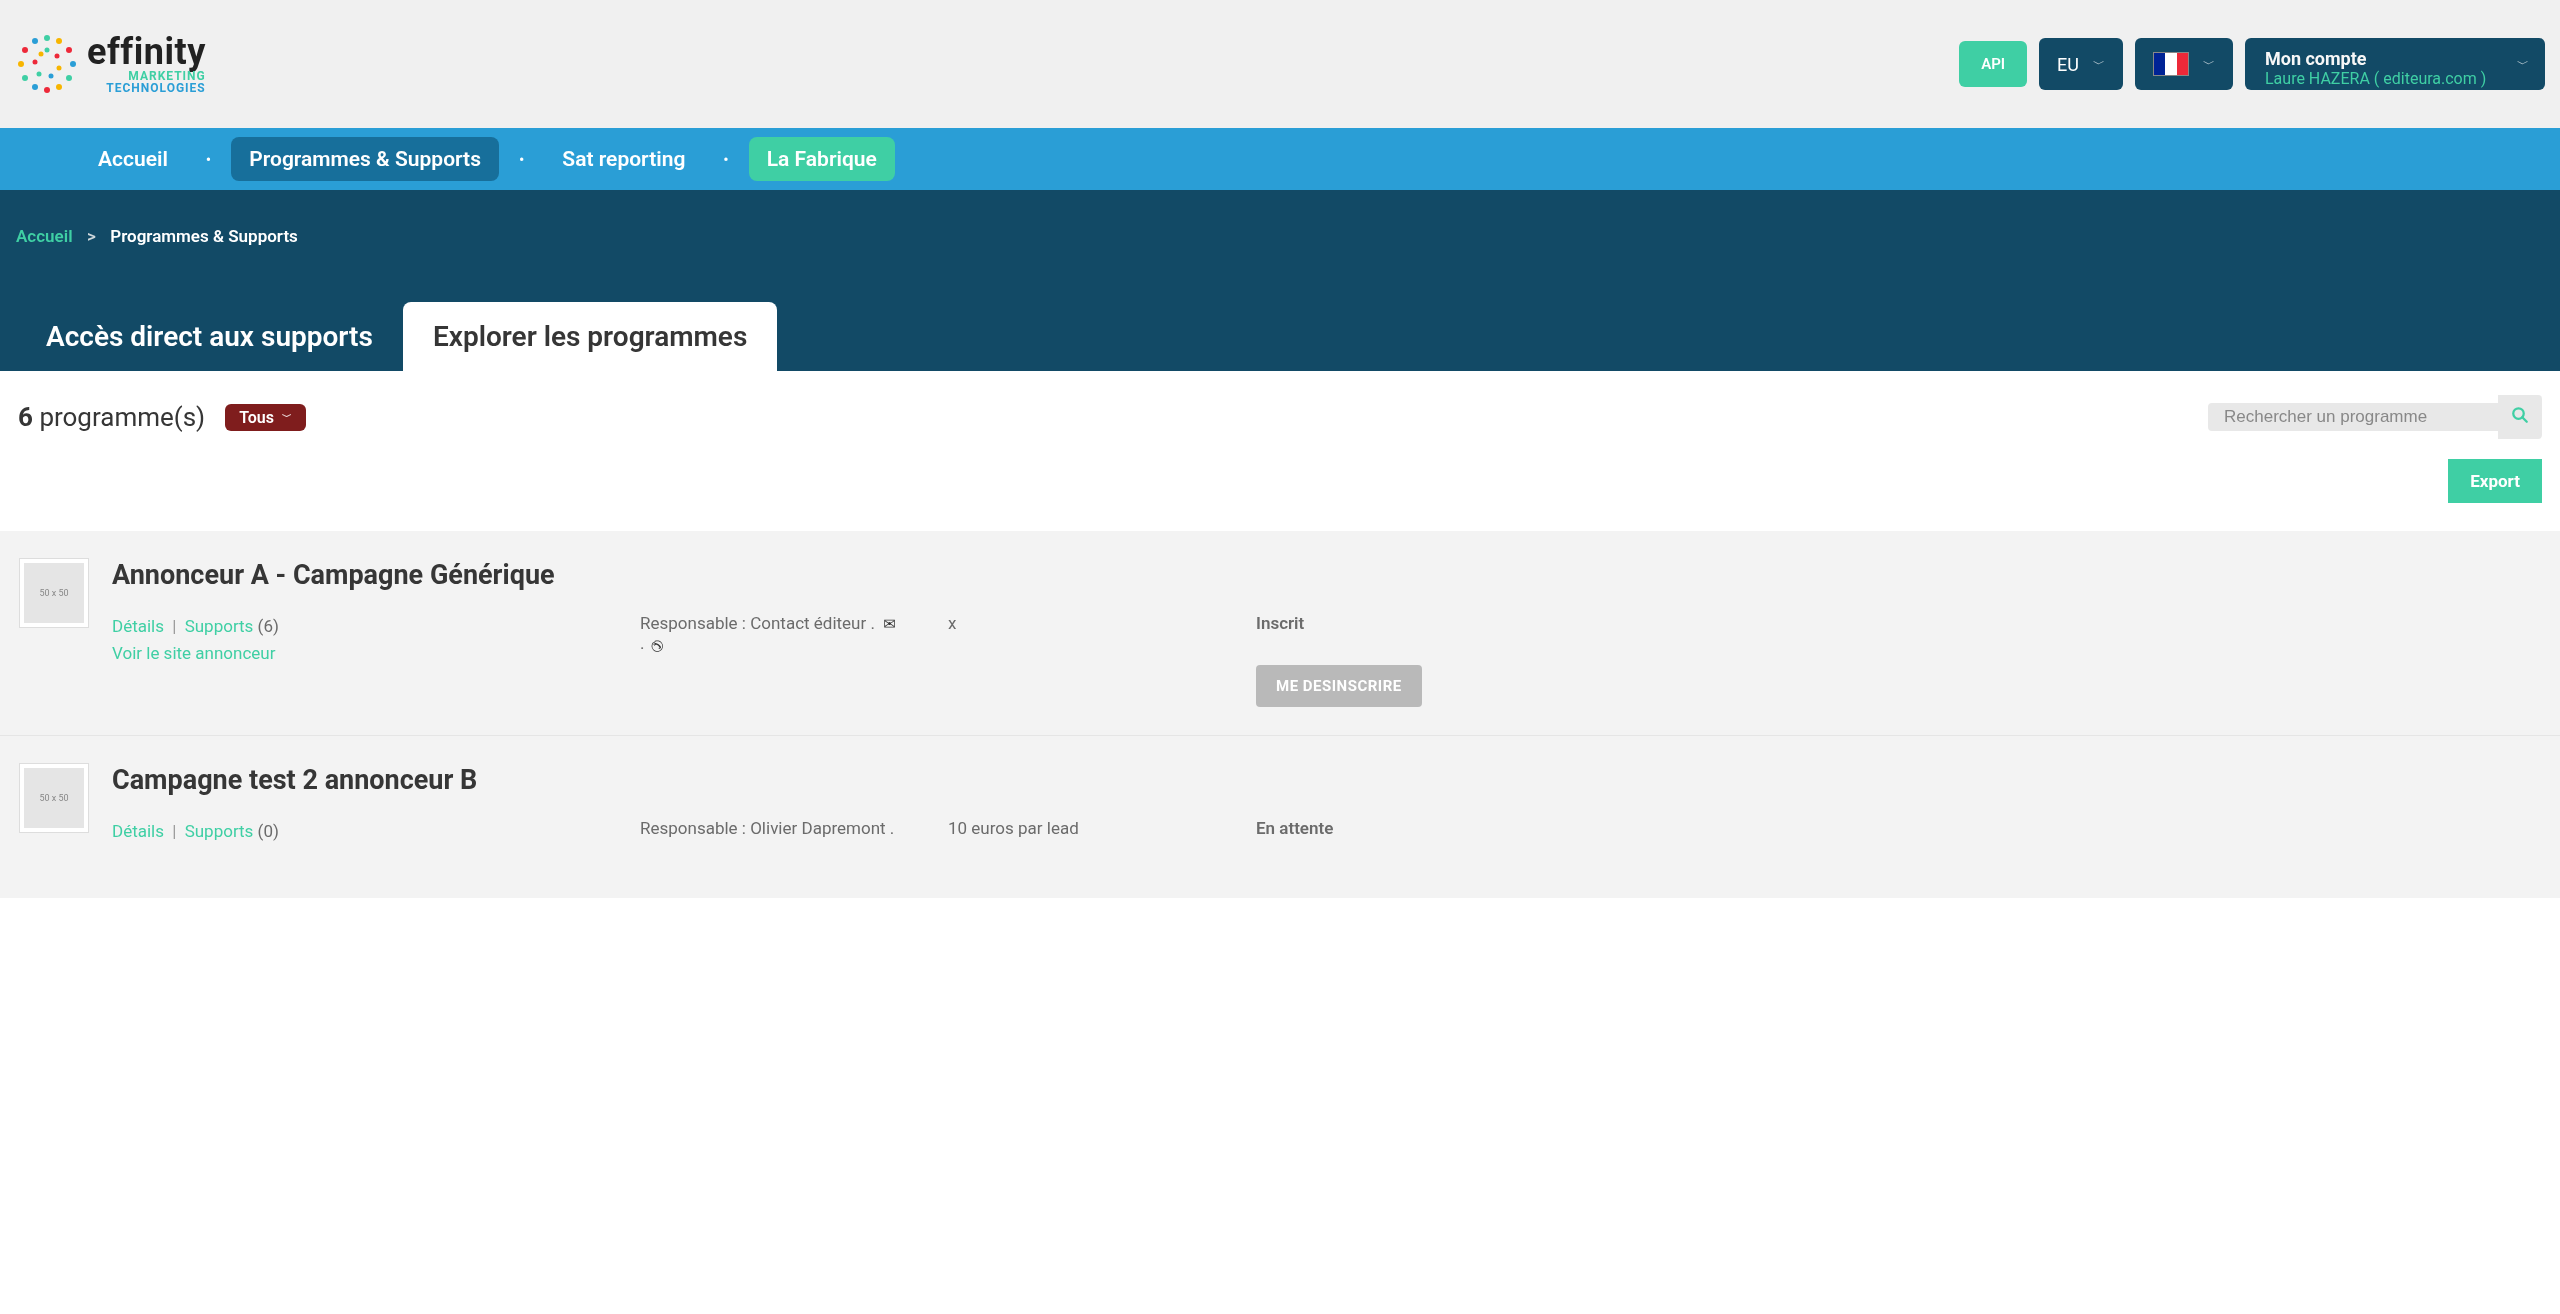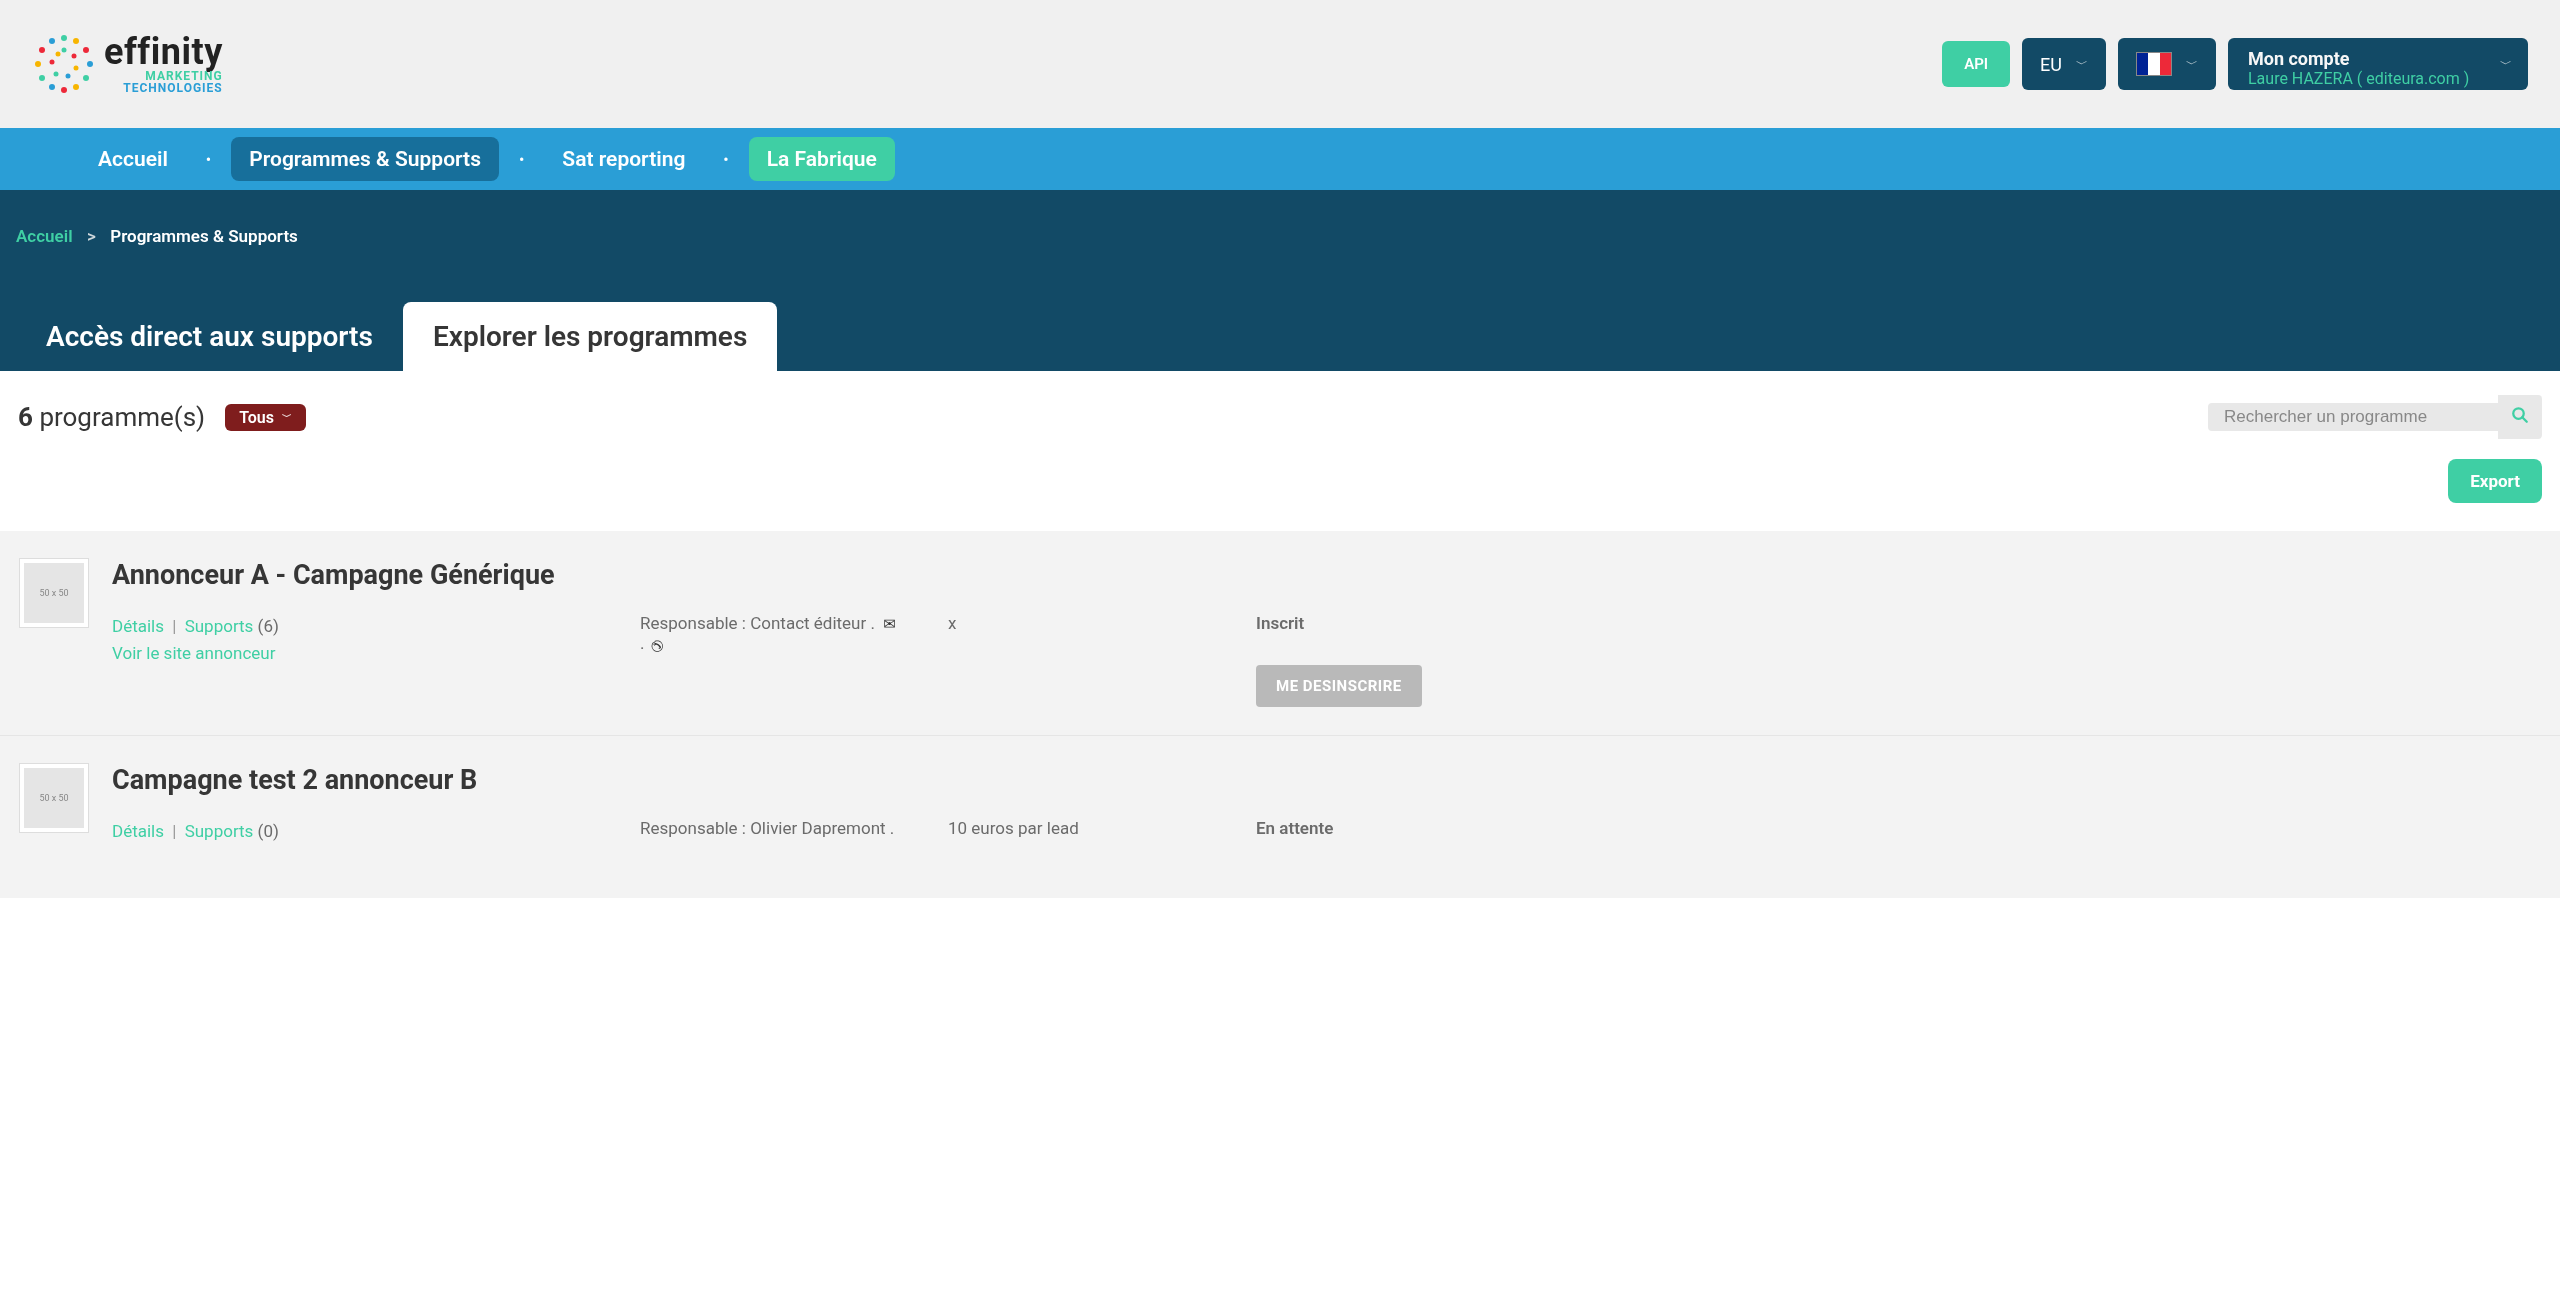--- a/index.html
+++ b/index.html
@@ -9,21 +9,21 @@
     color: #363636;
     background: #fff;
     min-width: 1528px;
   }
   
   .top-header {
     background: #f0f0f0;
     display: flex;
     align-items: center;
     justify-content: space-between;
-    padding: 0 32px;
+    padding: 0 15px;
     height: 128px;
   }
   .logo {
     display:flex;
     align-items:center;
     gap:8px;
   }
   .logo-dots {
     width: 64px; height: 64px;
     position: relative;
@@ -96,21 +96,21 @@
   .search-input {
     width:290px; height:28px; border:none; background:#e8e8e8;
     padding:0 16px; font-size:17px; color:#555; border-radius:4px 0 0 4px;
   }
   .search-input::placeholder { color:#888; }
   .search-btn {
     width:44px; height:44px; background:#e8e8e8; border:none; border-radius:0 4px 4px 0;
     cursor:pointer; color:#3fcfa4; font-size:18px; display:flex; align-items:center; justify-content:center;
   }
   .export-row { display:flex; justify-content:flex-end; padding:20px 0 28px 0; }
-  .btn-export { background:#3fcfa4; color:#fff; font-weight:700; padding:12px 22px; border-radius:8px; cursor:pointer; font-size:17px;}
+  .btn-export { background:#3fcfa4; color:#fff; font-weight:700; padding:12px 22px; border-radius:0; cursor:pointer; font-size:17px;}
   
   .programs { background:#f3f3f3; padding:0; }
   .program {
     display:flex; padding:28px 20px; gap:24px;
     border-bottom: 1px solid #e5e5e5;
   }
   .program:last-child { border-bottom:none; }
   .prog-thumb {
     width:68px; height:68px; background:#e5e5e5; border:4px solid #fff;
     display:flex; align-items:center; justify-content:center;

